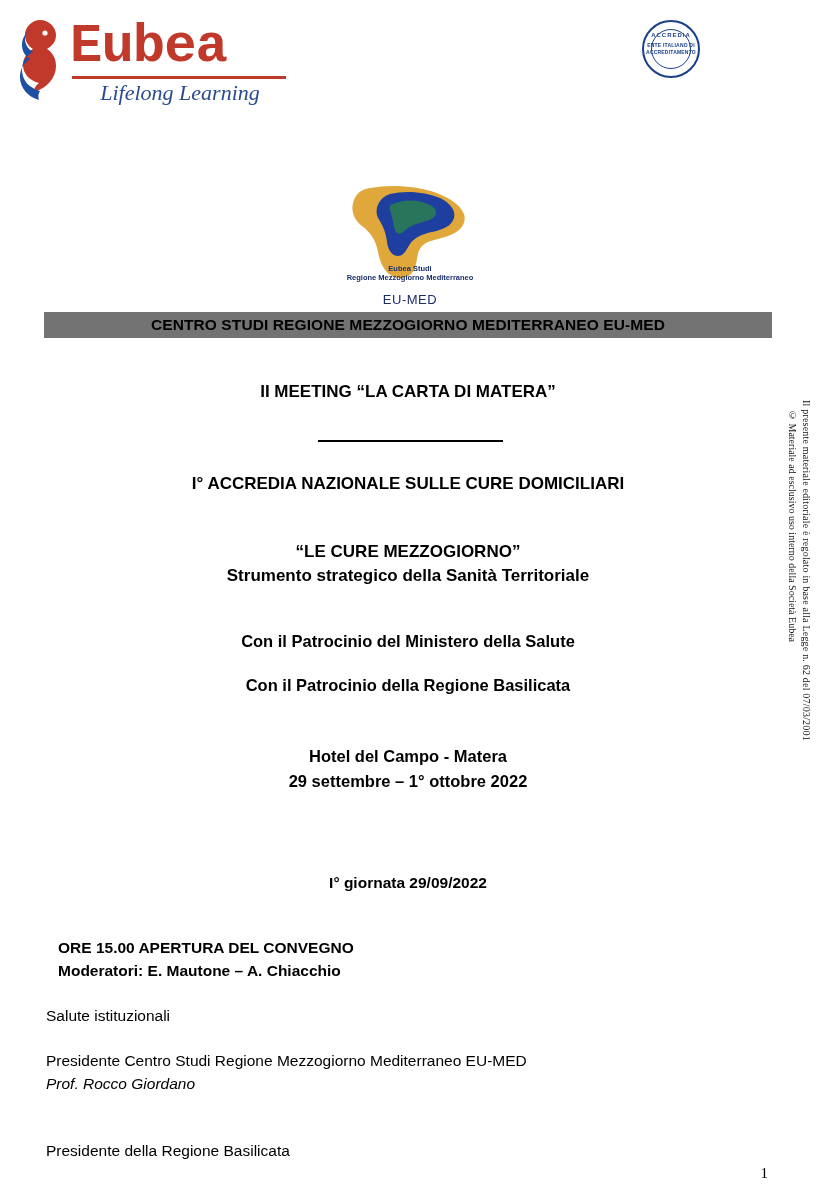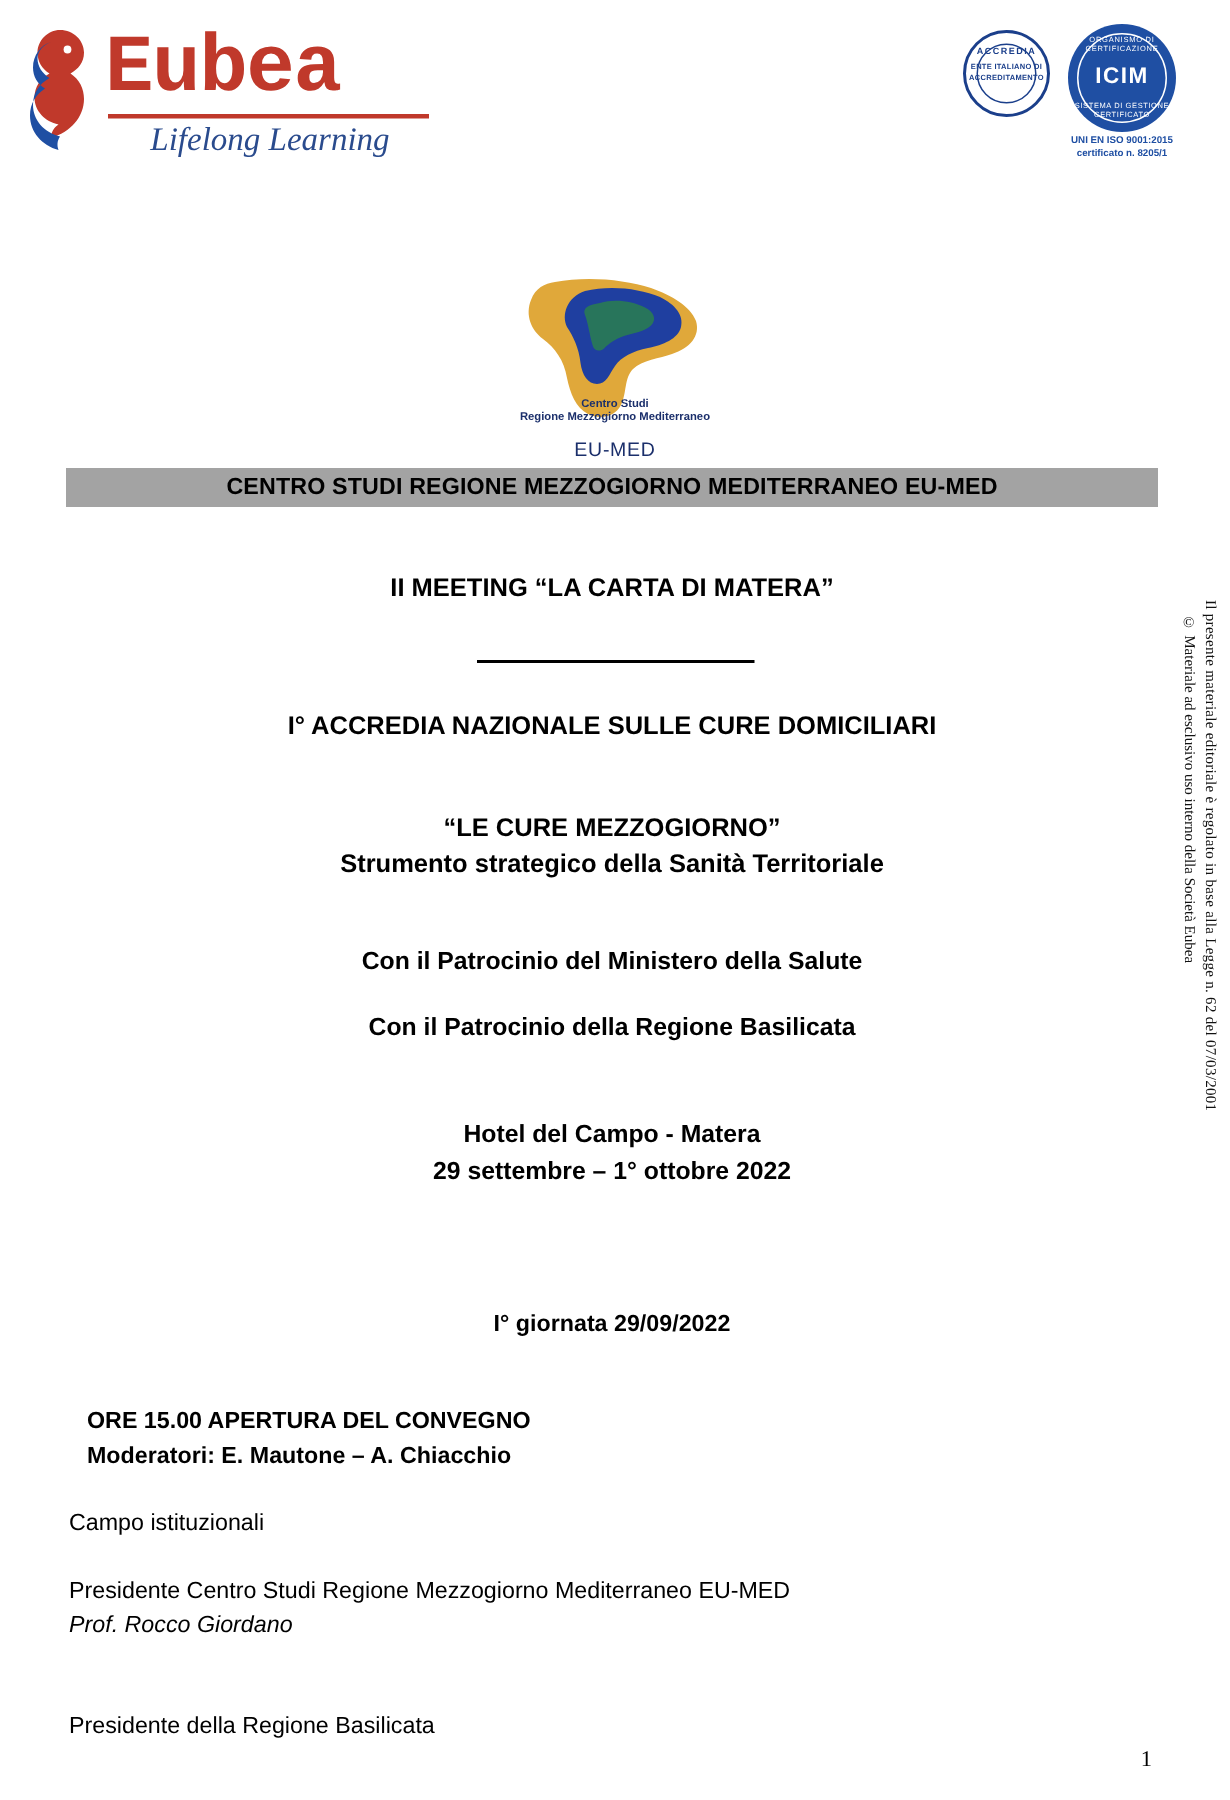--- a/index.html
+++ b/index.html
@@ -236,21 +236,21 @@
     letter-spacing: 0.5px;
   }
 
   
   .title-band {
     position: absolute;
     left: 44px;
     top: 312px;
     width: 728px;
     height: 26px;
-    background: #a3a3a3;
+    background: #737373;
     display: flex;
     align-items: center;
     justify-content: center;
   }
   .title-band span {
     font-size: 15.5px;
     font-weight: bold;
     letter-spacing: 0.1px;
   }
 
@@ -340,41 +340,31 @@
     <div class="eubea-rule"></div>
     <div class="eubea-sub">Lifelong Learning</div>
   </div>
 
   <div class="cert-area">
     <div class="accredia-badge">
       <div class="accredia-inner"></div>
       <div class="accredia-label">ACCREDIA</div>
       <div class="accredia-text">ENTE ITALIANO DI ACCREDITAMENTO</div>
     </div>
-    <div class="icim-box">
-      <div class="icim-circle">
-        <div class="icim-inner-ring"></div>
-        <div class="icim-arc-top">ORGANISMO DI CERTIFICAZIONE</div>
-        <div class="icim-name">ICIM</div>
-        <div class="icim-arc-bottom">SISTEMA DI GESTIONE CERTIFICATO</div>
-      </div>
-      <div class="icim-line1">UNI EN ISO 9001:2015</div>
-      <div class="icim-line2">certificato n. 8205/1</div>
-    </div>
   </div>
 </div>
 
 <div class="eumed-logo">
   <svg class="eumed-map" viewBox="0 0 160 100">
     <path d="M40 6 C60 2 86 4 104 10 C118 15 130 22 134 32 C137 42 130 50 118 54 C110 57 98 58 92 64 C86 70 88 80 84 88 C80 96 70 98 62 94 C54 90 50 80 48 70 C46 58 40 50 32 44 C24 38 20 28 24 18 C27 10 33 7 40 6 Z" fill="#e0a83a"></path>
     <path d="M60 12 C76 8 96 10 110 16 C120 21 126 28 124 36 C122 44 112 48 102 50 C92 52 84 56 80 62 C76 68 74 74 68 74 C62 74 58 68 57 60 C56 50 52 42 48 36 C44 28 48 16 60 12 Z" fill="#1f3fa0"></path>
     <path d="M70 20 C80 17 92 19 100 23 C106 26 108 31 104 35 C100 39 92 40 86 42 C80 44 76 47 73 50 C70 53 66 52 65 48 C63 41 62 33 60 28 C58 23 63 21 70 20 Z" fill="#2a7f4f" opacity="0.85"></path>
   </svg>
   <div class="eumed-caption">
-    <div>Centro Studi</div>
+    <div>Eubea Studi</div>
     <div>Regione Mezzogiorno Mediterraneo</div>
   </div>
   <div class="eumed-acronym">EU-MED</div>
 </div>
 
 <div class="title-band">
   <span>CENTRO STUDI REGIONE MEZZOGIORNO MEDITERRANEO EU-MED</span>
 </div>
 
 <div class="centered meeting-title">II MEETING “LA CARTA DI MATERA”</div>
@@ -395,21 +385,21 @@
   <div>Hotel del Campo - Matera</div>
   <div>29 settembre – 1° ottobre 2022</div>
 </div>
 
 <div class="centered day-line">I° giornata 29/09/2022</div>
 
 <div class="program">
   <div class="prog-bold">ORE 15.00 APERTURA DEL CONVEGNO</div>
   <div class="prog-bold">Moderatori: E. Mautone – A. Chiacchio</div>
   <div class="prog-gap"></div>
-  <div>Campo istituzionali</div>
+  <div>Salute istituzionali</div>
   <div class="prog-gap"></div>
   <div>Presidente Centro Studi Regione Mezzogiorno Mediterraneo EU-MED</div>
   <div class="prog-italic">Prof. Rocco Giordano</div>
   <div class="prog-gap"></div>
   <div class="prog-gap"></div>
   <div>Presidente della Regione Basilicata</div>
 </div>
 
 <div class="side-note-2">© Materiale ad esclusivo uso interno della Società Eubea</div>
 <div class="side-note">Il presente materiale editoriale è regolato in base alla  Legge n. 62 del 07/03/2001</div>

